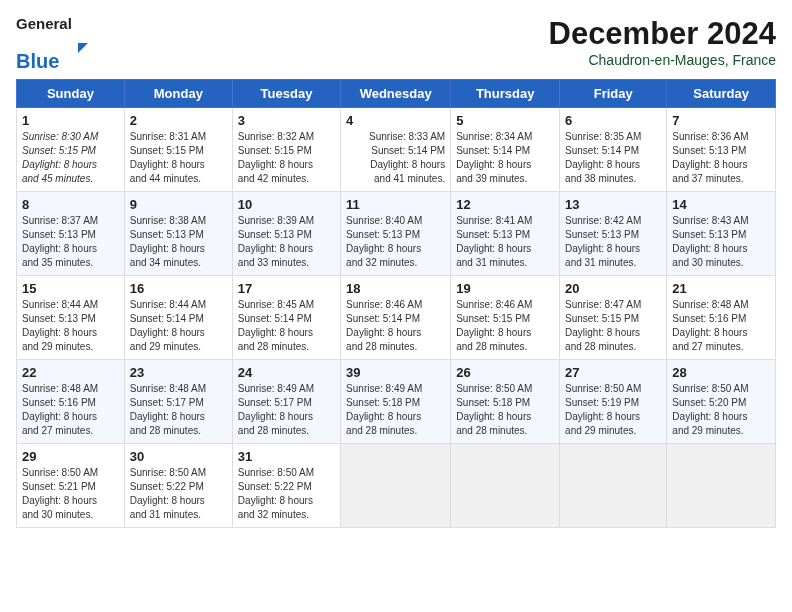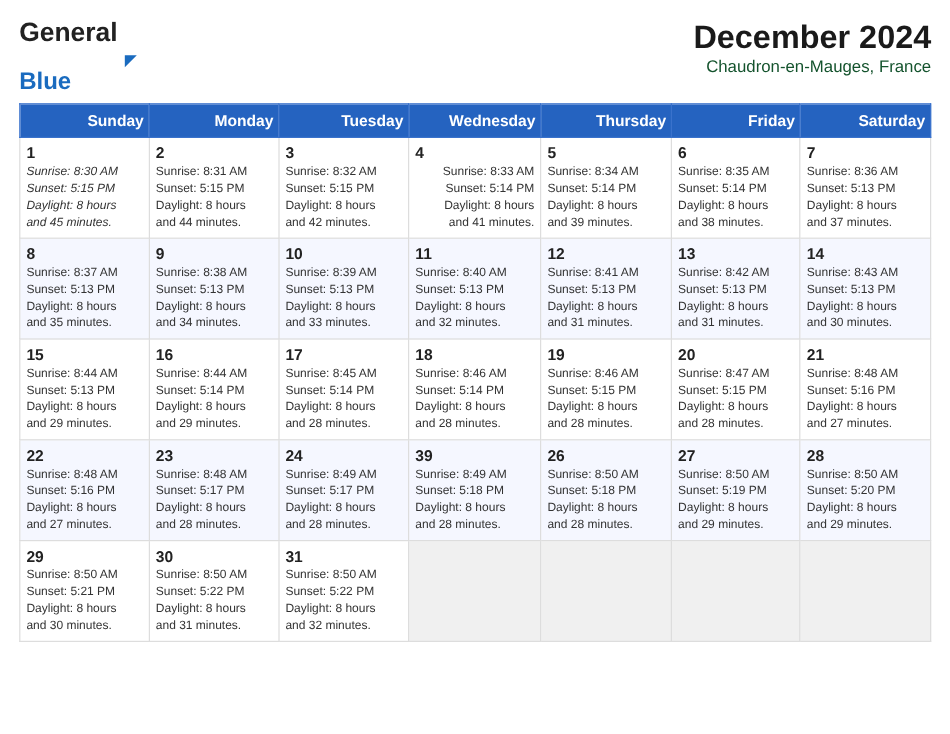--- a/index.html
+++ b/index.html
@@ -13,40 +13,40 @@
     .header {
       display: flex;
       justify-content: space-between;
       align-items: flex-start;
       margin-bottom: 8px;
     }
     .title-area {
       text-align: right;
     }
     .main-title {
-      font-size: 27px;
+      font-size: 31px;
       font-weight: bold;
       color: #1a1a1a;
     }
     .subtitle {
       font-size: 14px;
       color: #14532d;
     }
     .calendar {
       width: 100%;
       border-collapse: collapse;
       border: 1px solid #ccc;
     }
     .calendar thead tr th {
       background: #2563c0;
       color: #fff;
       font-size: 13px;
       font-weight: bold;
       padding: 6px 4px;
-      text-align: right;
+      text-align: center;
       border: 1px solid #3a72cc;
     }
     .calendar tbody tr td {
       vertical-align: top;
       padding: 5px 5px;
       font-size: 10px;
       color: #222;
       border: 1px solid #ddd;
       width: 113px;
       min-height: 80px;
@@ -73,21 +73,21 @@
       display: flex;
       align-items: center;
       gap: 2px;
     }
     .logo-box {
       display: flex;
       flex-direction: column;
       line-height: 1.0;
     }
     .general-text {
-      font-size: 22px;
+      font-size: 15px;
       font-weight: bold;
       color: #222;
     }
     .blue-text {
       font-size: 20px;
       font-weight: bold;
       color: #1a6bbf;
       margin-top: 20px;
     }
     .arrow-shape {

